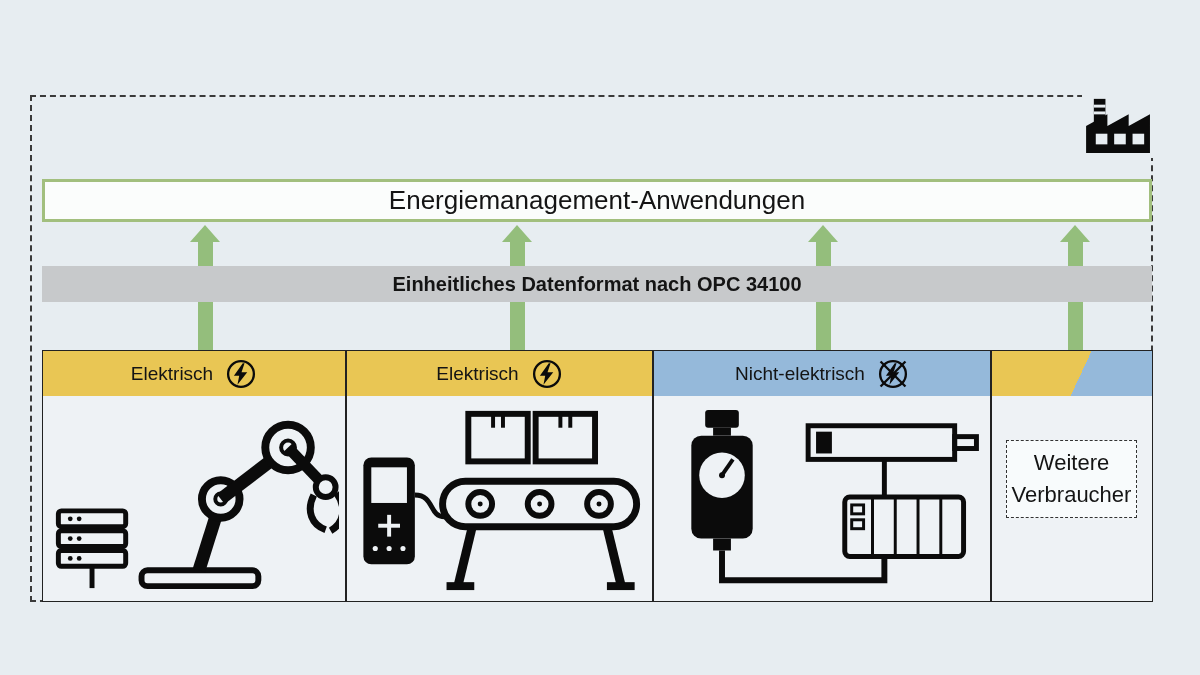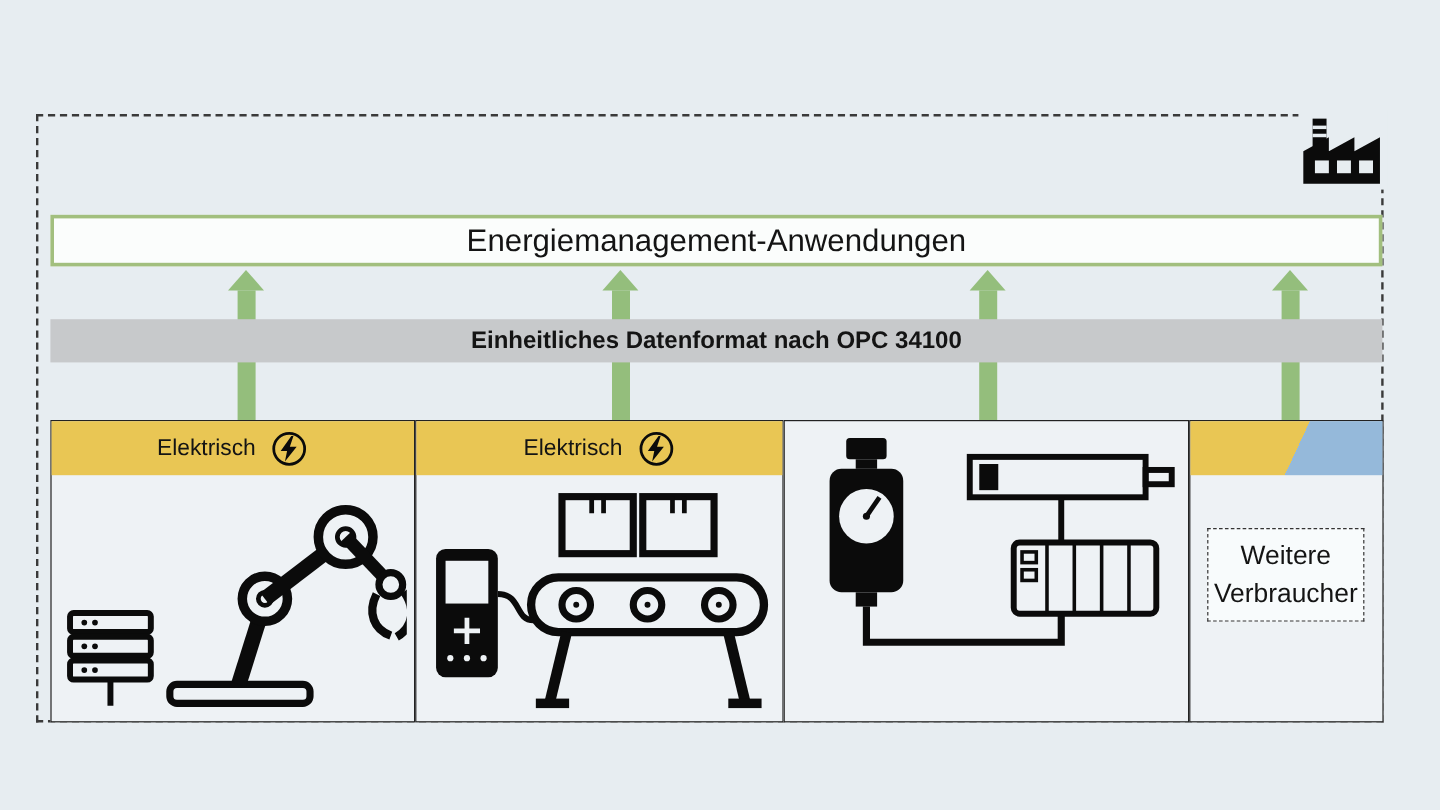--- a/index.html
+++ b/index.html
@@ -162,20 +162,31 @@
             <circle cx="38" cy="150" r="2.6" fill="#eef2f5" stroke="none"></circle>
             <circle cx="52" cy="150" r="2.6" fill="#eef2f5" stroke="none"></circle>
           </g>
           <path d="M64 96 C 84 96, 78 118, 94 118" stroke-width="5"></path>
         </g>
       </svg>
     </div>
   </div>
 
   <div class="panel" style="left:653px; width:338px">
+    <div class="panel-header non-electric">
+      <span>Nicht-elektrisch</span>
+      <span class="icon-circ">
+        <svg width="32" height="32" viewBox="0 0 36 36">
+          <circle cx="18" cy="18" r="14.5" fill="none" stroke="#0b0b0b" stroke-width="2.6"></circle>
+          <polygon points="20,6 10,20 16,20 14,30 25,16 18.6,16 22,6" fill="#0b0b0b"></polygon>
+          <line x1="4" y1="4" x2="32" y2="32" stroke="#0b0b0b" stroke-width="2.6"></line>
+          <line x1="32" y1="4" x2="4" y2="32" stroke="#0b0b0b" stroke-width="2.6"></line>
+        </svg>
+      </span>
+    </div>
     <div class="panel-body">
       <svg width="324" height="198" viewBox="0 0 324 200">
         <g fill="none" stroke="#0b0b0b">
           <g>
             <rect x="44" y="10" width="34" height="18" rx="3" fill="#0b0b0b" stroke="none"></rect>
             <rect x="52" y="28" width="18" height="8" fill="#0b0b0b" stroke="none"></rect>
             <rect x="30" y="36" width="62" height="104" rx="10" fill="#0b0b0b" stroke="none"></rect>
             <circle cx="61" cy="76" r="23" fill="#eef2f5" stroke="none"></circle>
             <line x1="61" y1="76" x2="72" y2="60" stroke-width="4"></line>
             <circle cx="61" cy="76" r="3" fill="#0b0b0b" stroke="none"></circle>

